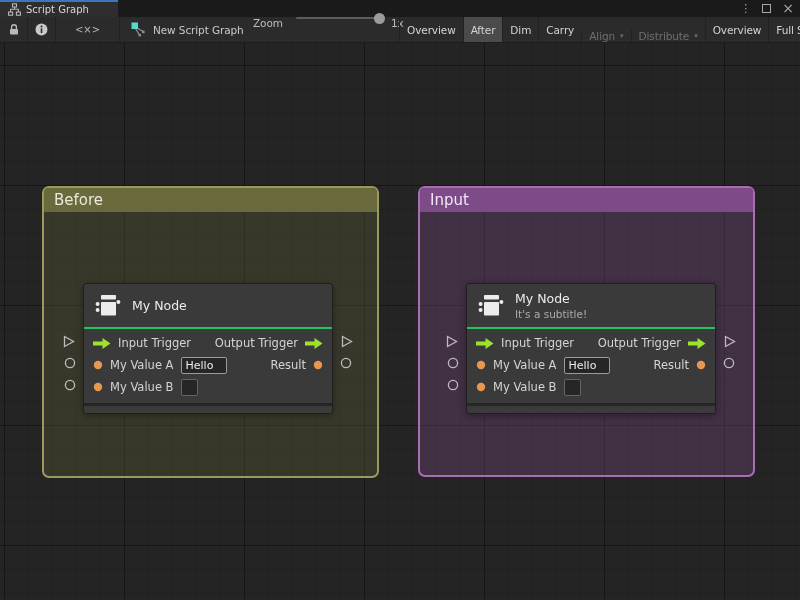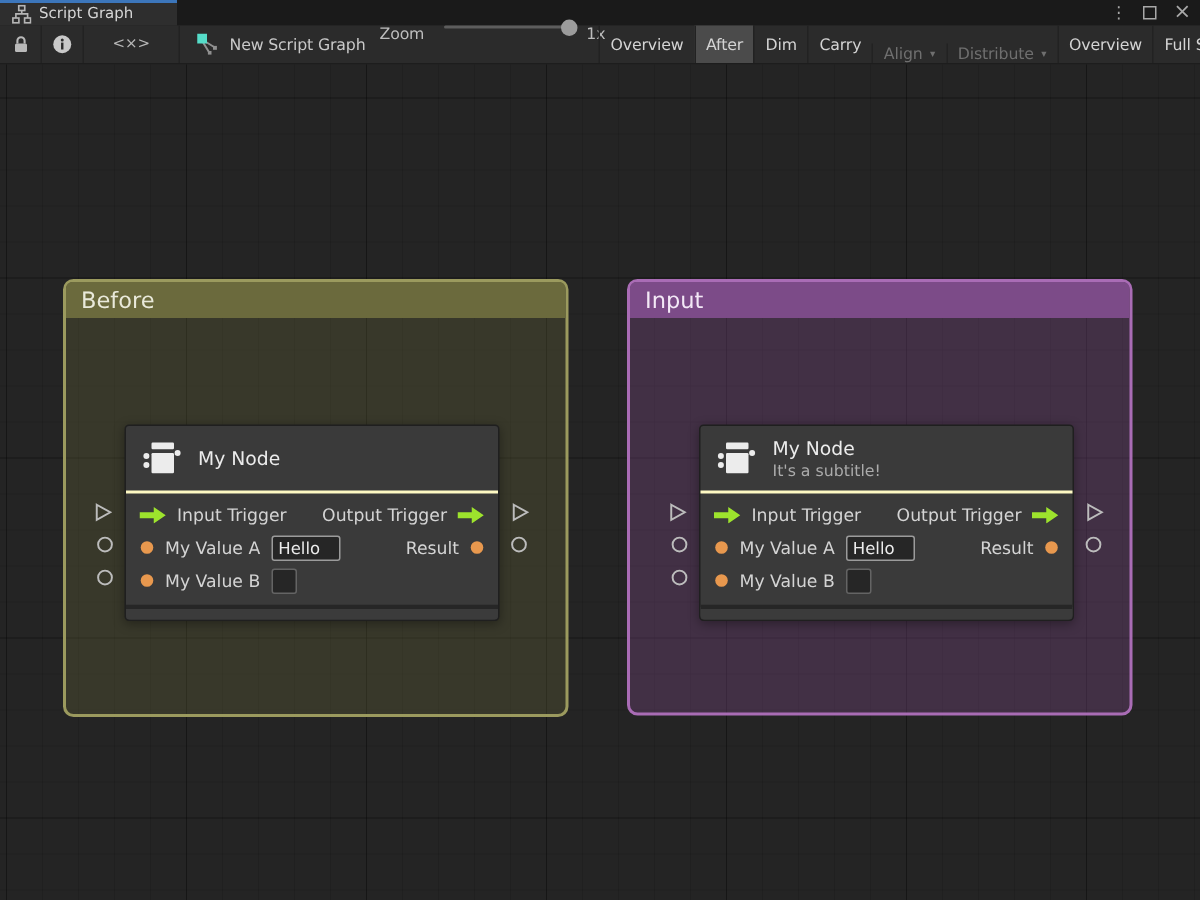--- a/index.html
+++ b/index.html
@@ -54,21 +54,21 @@
   #group-before { left:42px; top:186px; width:337px; height:292px; border:2px solid #9b9a5e; background:rgba(100,99,55,0.32); }
   #group-before .group-header { background:#6b6a3d; color:#e9e9da; }
   #group-after { left:418px; top:186px; width:337px; height:291px; border:2px solid #a96cb5; background:rgba(118,68,128,0.36); }
   #group-after .group-header { background:#7c4b88; color:#f3e8f6; }
 
   
   .node { position:absolute; width:250px; background:#3a3a3a; border:1px solid #1f1f1f; border-radius:3px;
     box-shadow:0 2px 7px rgba(0,0,0,0.35); }
   #node-before { left:83px; top:283px; }
   #node-after  { left:466px; top:283px; }
-  .node-header { height:45px; display:flex; align-items:center; gap:9px; padding:0 9px; border-bottom:2px solid #fef9c3; }
+  .node-header { height:45px; display:flex; align-items:center; gap:9px; padding:0 9px; border-bottom:2px solid #22c55e; }
   .titles { display:flex; flex-direction:column; justify-content:center; }
   .node-title { font-size:12.5px; color:#ececec; }
   .node-subtitle { font-size:10.5px; color:#ababab; margin-top:2px; }
   .node-subtitle:empty { display:none; }
   .node-body { padding:3px 0 5px; }
   .port-row { height:22px; display:flex; align-items:center; padding:0 9px; font-size:11.5px; color:#d4d4d4; }
   .row-left, .row-right { display:flex; align-items:center; gap:7px; }
   .row-right { margin-left:auto; }
   .value-input { height:17px; background:#262626; border:1px solid #9b9b9b; border-radius:2px;
     color:#ececec; font-size:11px; padding:0 4px; width:46px; font-family:inherit; }

